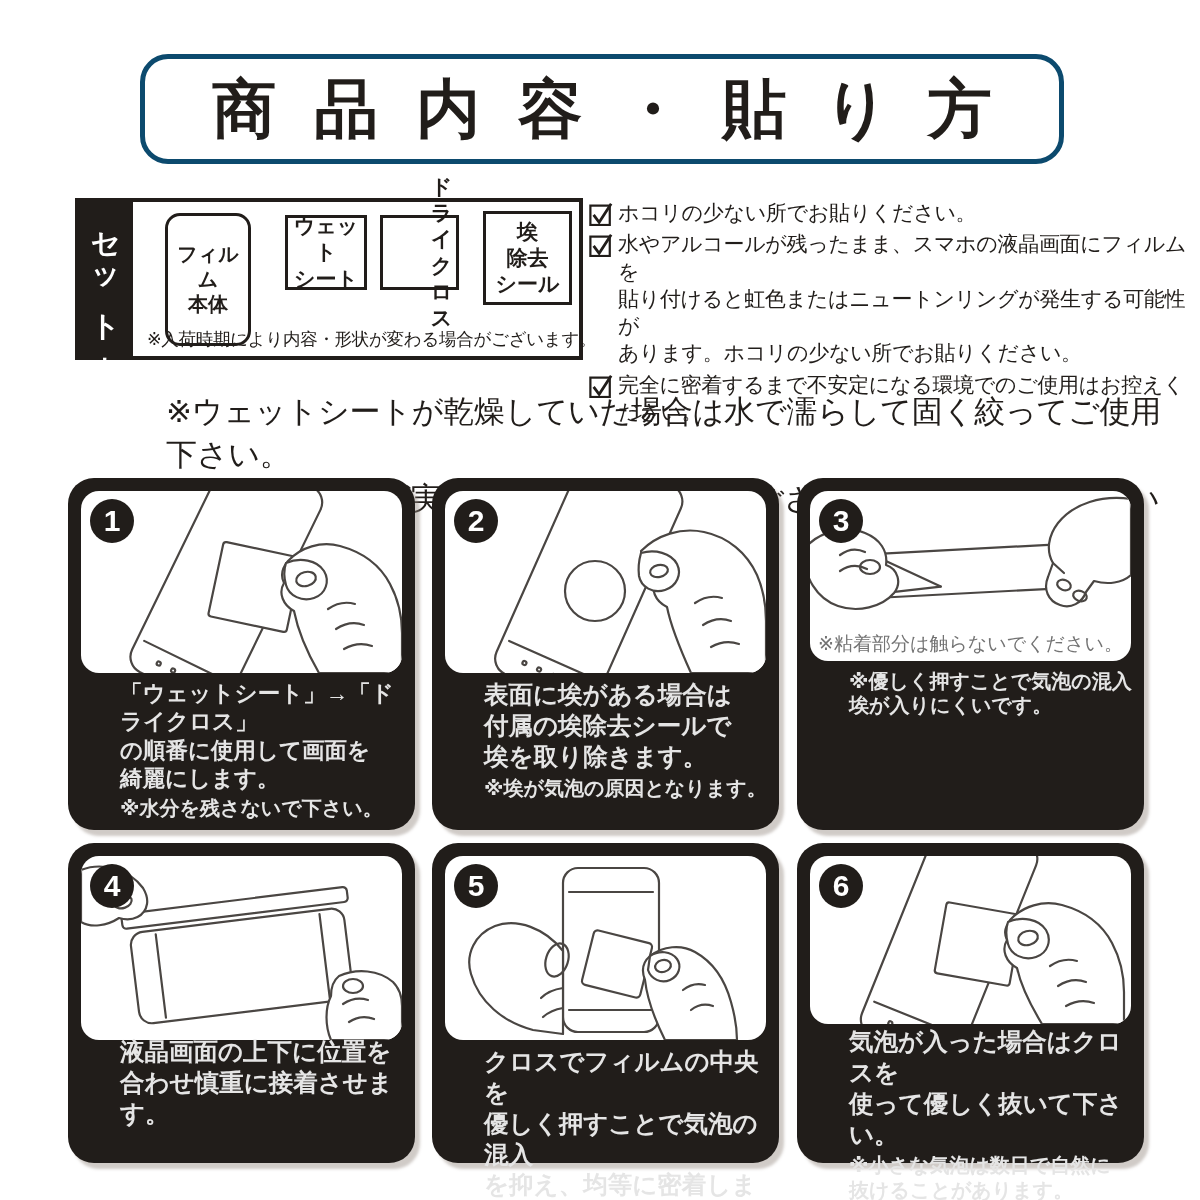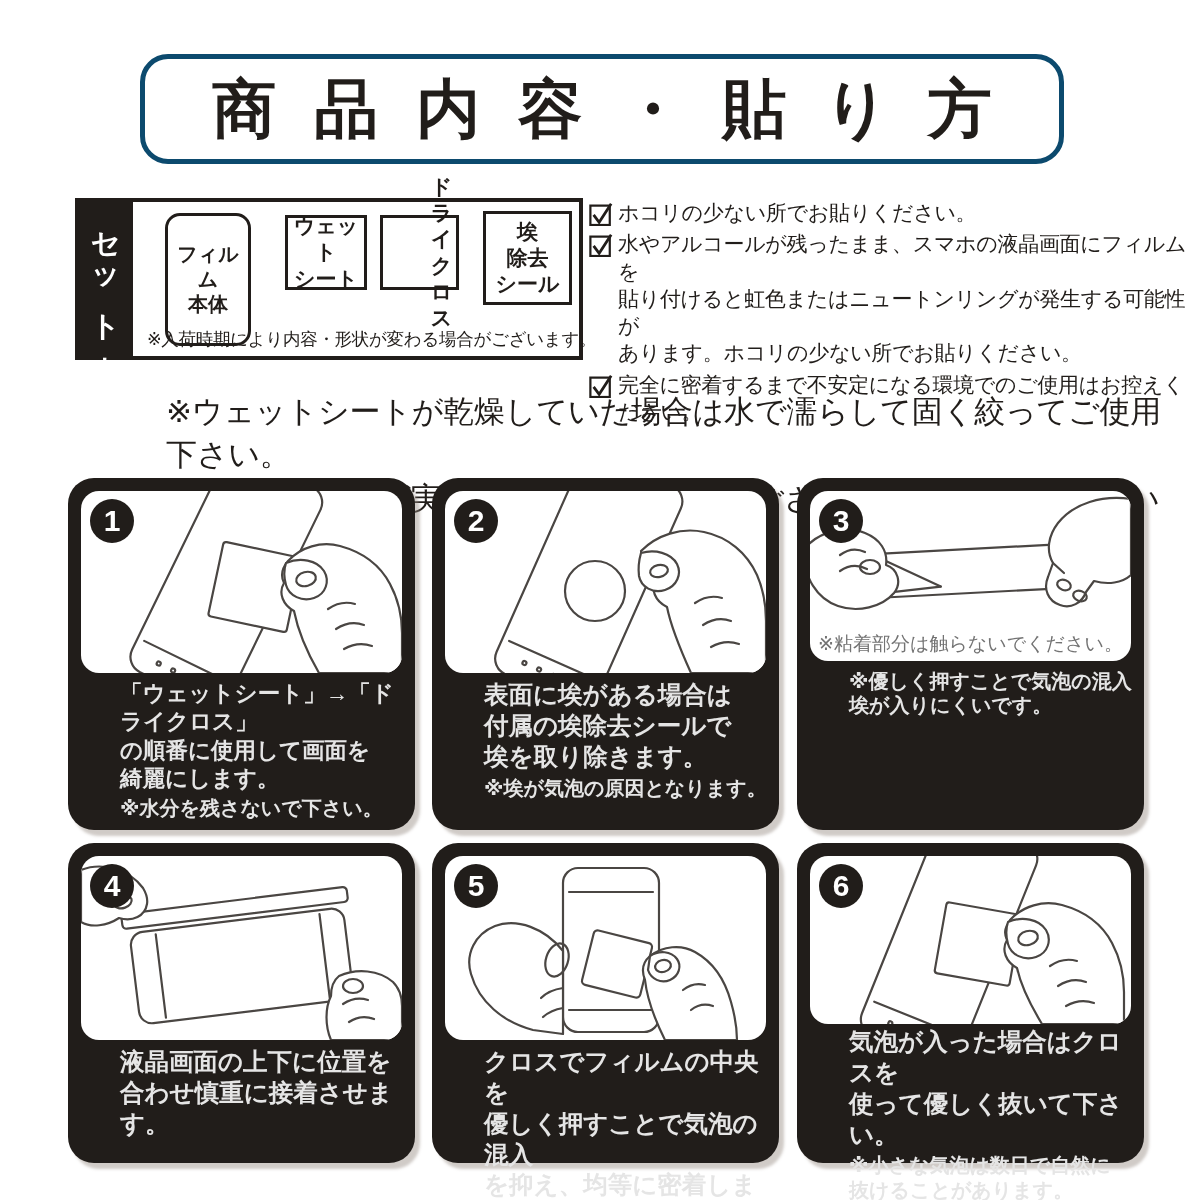--- a/index.html
+++ b/index.html
@@ -227,21 +227,21 @@
       </g>
       <path class="fl" d="M62,32 C47,12 20,6 0,14 L0,66 C10,72 26,70 38,62 C52,66 64,60 66,48 C67,42 65,37 62,32 Z"></path>
       <ellipse class="ln" cx="42" cy="46" rx="9" ry="6" transform="rotate(-20 42 46)"></ellipse>
       <path class="fl" d="M258,120 C276,112 298,114 312,126 C318,132 321,140 321,150 L321,184 L250,184 C244,170 244,152 250,140 C250,130 253,124 258,120 Z"></path>
       <ellipse class="ln" cx="272" cy="130" rx="10" ry="7"></ellipse>
       <path class="ln" d="M262,148 q12,-8 25,-4"></path>
         <path class="ln" d="M268,166 q12,-8 25,-3"></path>
     </svg>
     <div class="badge">4</div>
   </div>
-  <div class="txt" style="top:204px;">
+  <div class="txt" style="top:196px;font-family:Liberation Mono, monospace;">
     <div class="cap">液晶画面の上下に位置を
 合わせ慎重に接着させます。</div>
   </div>
 </div>
 
 <div class="panel r2 c2">
   <div class="illus" style="height:184px;">
     <svg width="321" height="184" viewBox="0 0 321 184">
       <rect class="ln" x="118" y="12" width="96" height="164" rx="15"></rect>
       <line class="ln" x1="124" y1="36" x2="208" y2="36"></line>

